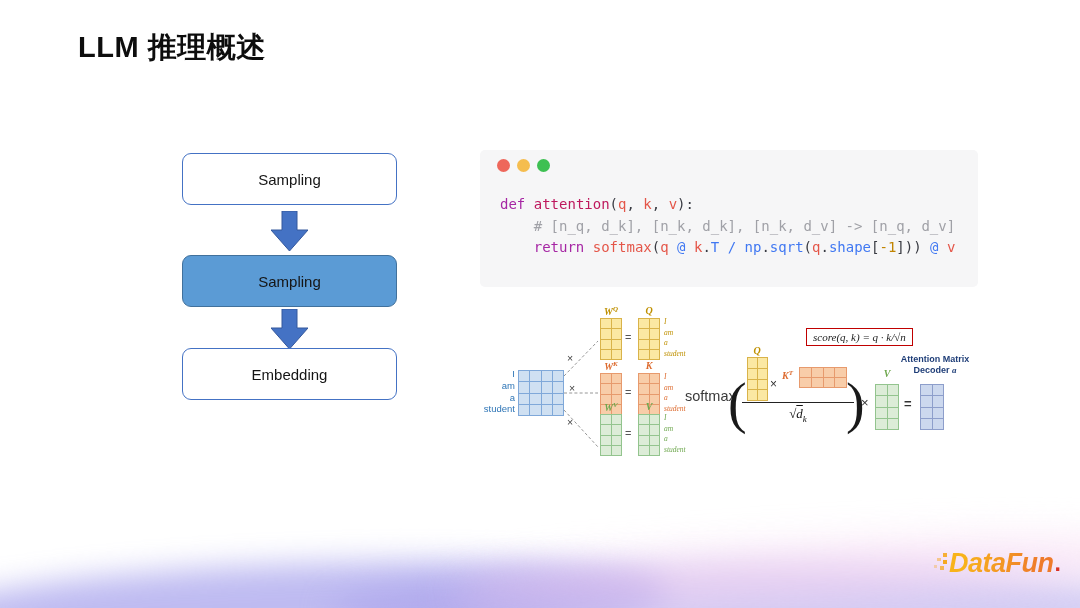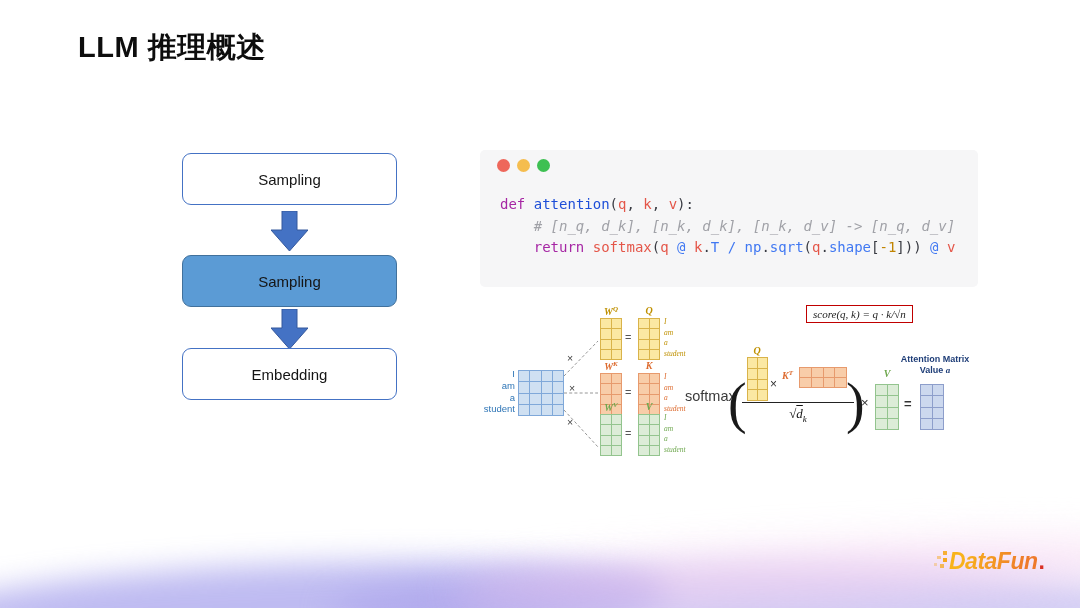--- a/index.html
+++ b/index.html
@@ -18,22 +18,22 @@
          background:#fff;display:flex;align-items:center;justify-content:center;font-size:15px;color:#151515;box-sizing:border-box;}
   .fnode.filled{background:#5b9bd5;border-color:#41719c;}
   .farrow{position:absolute;left:271px;}
 
   
   .codewin{position:absolute;left:480px;top:150px;width:498px;height:137px;background:#f6f6f7;border-radius:5px;}
   .dots{position:absolute;left:17px;top:9px;display:flex;gap:7px;}
   .dot{width:13px;height:13px;border-radius:50%;display:inline-block;}
   .codebody{position:absolute;left:20px;top:44px;font-family:"DejaVu Sans Mono",monospace;font-size:14px;line-height:21.5px;}
   .code-line{white-space:pre;}
-  .tok-kw{color:#a626a4;} .tok-fn{color:#1d4ed8;} .tok-var{color:#e45649;}
-  .tok-cm{color:#a0a1a7;font-style:italic;text-align:right;} .tok-op{color:#4078f2;} .tok-num{color:#c18401;} .tok-pl{color:#383a42;}
+  .tok-kw{color:#a626a4;} .tok-fn{color:#be185d;} .tok-var{color:#e45649;}
+  .tok-cm{color:#a0a1a7;text-align:right;} .tok-op{color:#4078f2;} .tok-num{color:#c18401;} .tok-pl{color:#383a42;}
 
   
   .diagram{position:absolute;left:480px;top:300px;width:500px;height:190px;font-family:"Liberation Sans",sans-serif;}
   .diagram *{box-sizing:border-box;}
   .mtx{position:absolute;display:grid;gap:1px;padding:1px;}
   .mtx>div{width:auto;height:auto;}
   .m-blue{background:#7fa8d9;} .m-blue>div{background:#cfe0f2;}
   .m-yellow{background:#d9b34a;} .m-yellow>div{background:#fbe8a3;}
   .m-orange{background:#e79a6d;} .m-orange>div{background:#f8cda9;}
   .m-green{background:#93c48e;} .m-green>div{background:#dcecd7;}
@@ -66,33 +66,33 @@
   .denom{position:absolute;left:262px;top:106px;width:112px;text-align:center;font-size:13px;font-style:italic;font-family:"Liberation Serif",serif;color:#111;}
   .denom .ol{text-decoration:overline;}
   .denom sub{font-size:9px;}
   .fx2{position:absolute;left:381px;top:95px;font-size:13px;color:#333;}
   .vlab{position:absolute;left:395px;top:68px;width:24px;text-align:center;font-size:10px;font-style:italic;font-weight:700;font-family:"Liberation Serif",serif;}
   .vmtx{left:395px;top:84px;width:24px;height:46px;grid-template-columns:repeat(2,1fr);grid-template-rows:repeat(4,1fr);}
   .veq{position:absolute;left:424px;top:96px;font-size:13px;font-weight:700;color:#333;}
   .alab{position:absolute;left:420px;top:54px;width:70px;text-align:center;font-size:9px;line-height:11px;font-weight:700;}
   .alab .it{font-style:italic;font-family:"Liberation Serif",serif;}
   .amtx{left:440px;top:84px;width:24px;height:46px;grid-template-columns:repeat(2,1fr);grid-template-rows:repeat(4,1fr);}
-  .scorebox{position:absolute;left:326px;top:5px;border:1.5px solid #c00000;padding:2px 6px;
+  .scorebox{position:absolute;left:326px;top:28px;border:1.5px solid #c00000;padding:2px 6px;
             font-family:"Liberation Serif",serif;font-style:italic;font-size:11px;color:#222;background:#fff;}
 
   
   .datafun{position:absolute;left:934px;top:548px;display:flex;align-items:center;}
   .df-pixels{position:relative;width:15px;height:24px;}
   .df-pixels i{position:absolute;background:#f5a81f;}
   .df-pixels i:nth-child(1){left:9px;top:1px;width:4px;height:4px;opacity:.9;}
   .df-pixels i:nth-child(2){left:3px;top:6px;width:3.5px;height:3.5px;opacity:.5;}
   .df-pixels i:nth-child(3){left:9px;top:8px;width:4px;height:4px;}
   .df-pixels i:nth-child(4){left:0;top:13px;width:3px;height:3px;opacity:.35;}
   .df-pixels i:nth-child(5){left:6px;top:14px;width:4px;height:4px;opacity:.75;}
-  .df-text{font-size:23px;font-weight:800;font-style:italic;letter-spacing:-.5px;
+  .df-text{font-size:27px;font-weight:800;font-style:italic;letter-spacing:-.5px;
            background:linear-gradient(100deg,#f8b31b 15%,#ee7a2b 85%);
            -webkit-background-clip:text;background-clip:text;color:transparent;}
   .df-dot{font-size:23px;font-weight:800;color:#d93025;margin-left:1px;}
 
   
   .wave{position:absolute;left:0;bottom:0;width:1080px;height:90px;pointer-events:none;}
   .wave .w1{position:absolute;left:-70px;bottom:-34px;width:740px;height:78px;background:#8a84e6;opacity:.55;border-radius:50%;filter:blur(15px);transform:rotate(-2deg);}
   .wave .w2{position:absolute;left:330px;bottom:-44px;width:860px;height:84px;background:#a49ae9;opacity:.5;border-radius:50%;filter:blur(17px);}
   .wave .w3{position:absolute;right:-90px;bottom:8px;width:720px;height:52px;background:#f4ccee;opacity:.55;border-radius:50%;filter:blur(20px);transform:rotate(-3deg);}
 </style>
@@ -302,21 +302,21 @@
         <div></div>
         <div></div>
         <div></div>
         <div></div>
         <div></div>
         <div></div>
       </div>
     <span class="veq">=</span>
     <div class="alab c-navy">
       <div>Attention Matrix</div>
-      <div><span>Value </span><span class="it">a</span></div>
+      <div><span>Decoder </span><span class="it">a</span></div>
     </div>
     <div class="mtx m-steel amtx">
         <div></div>
         <div></div>
         <div></div>
         <div></div>
         <div></div>
         <div></div>
         <div></div>
         <div></div>

